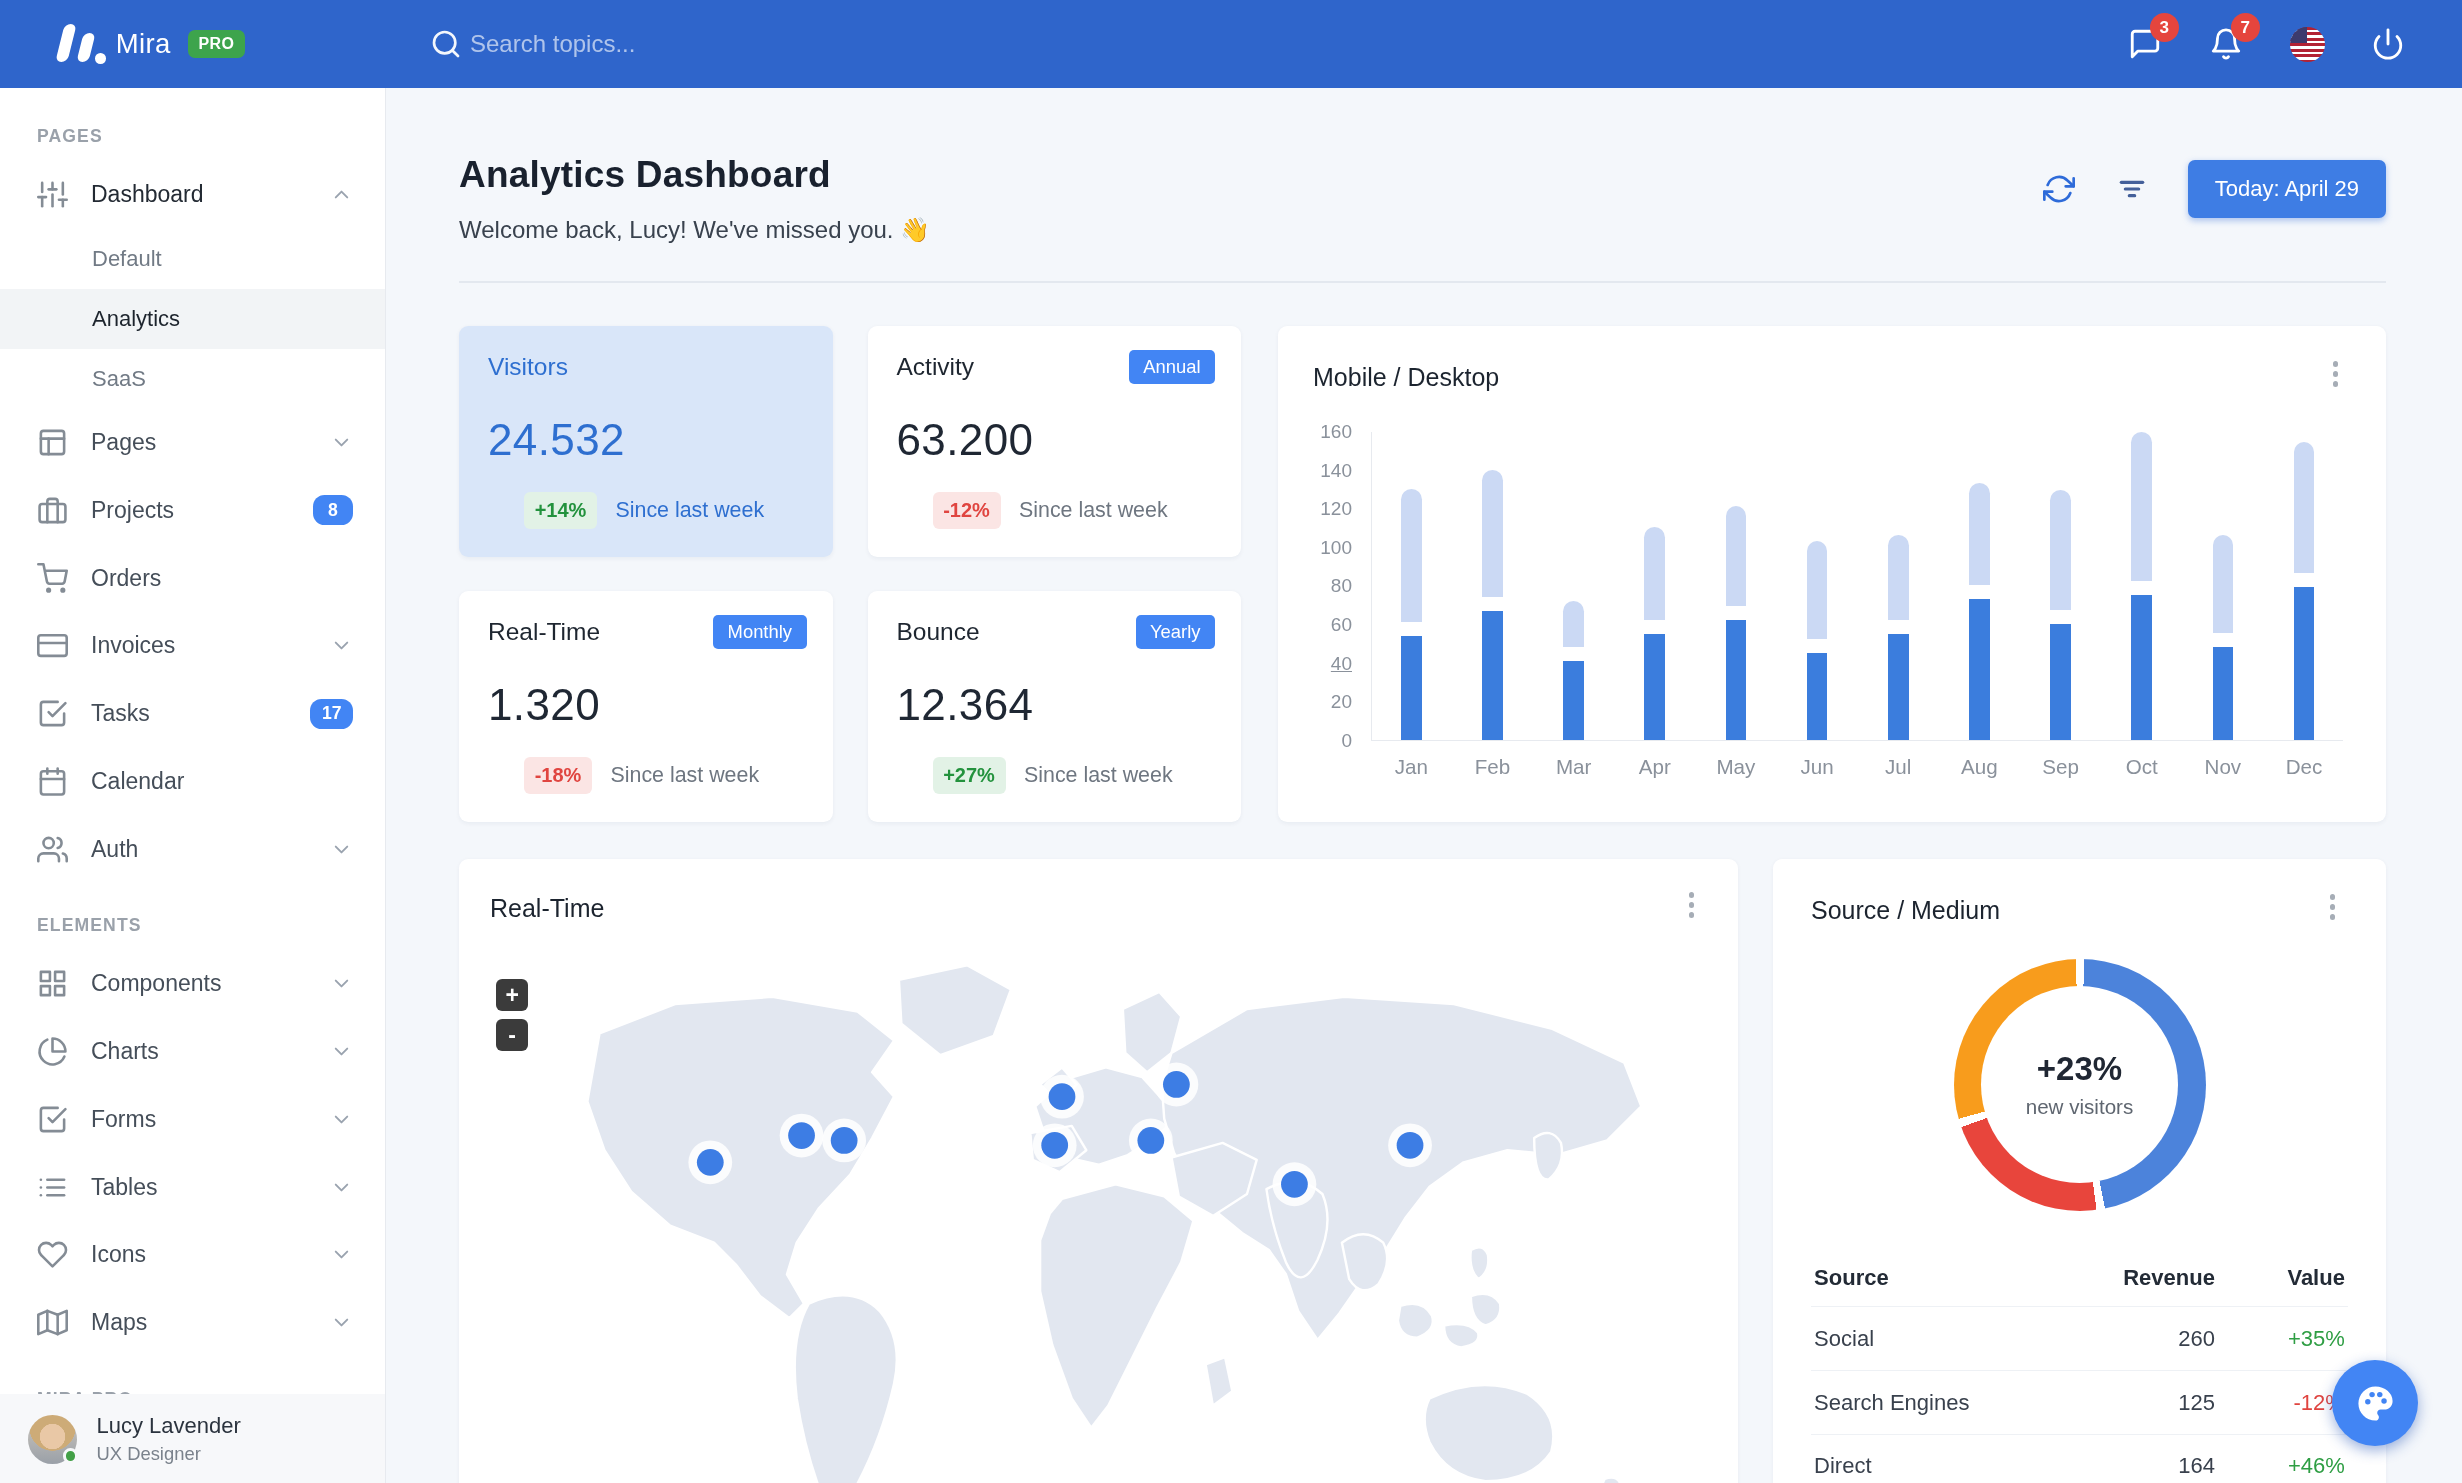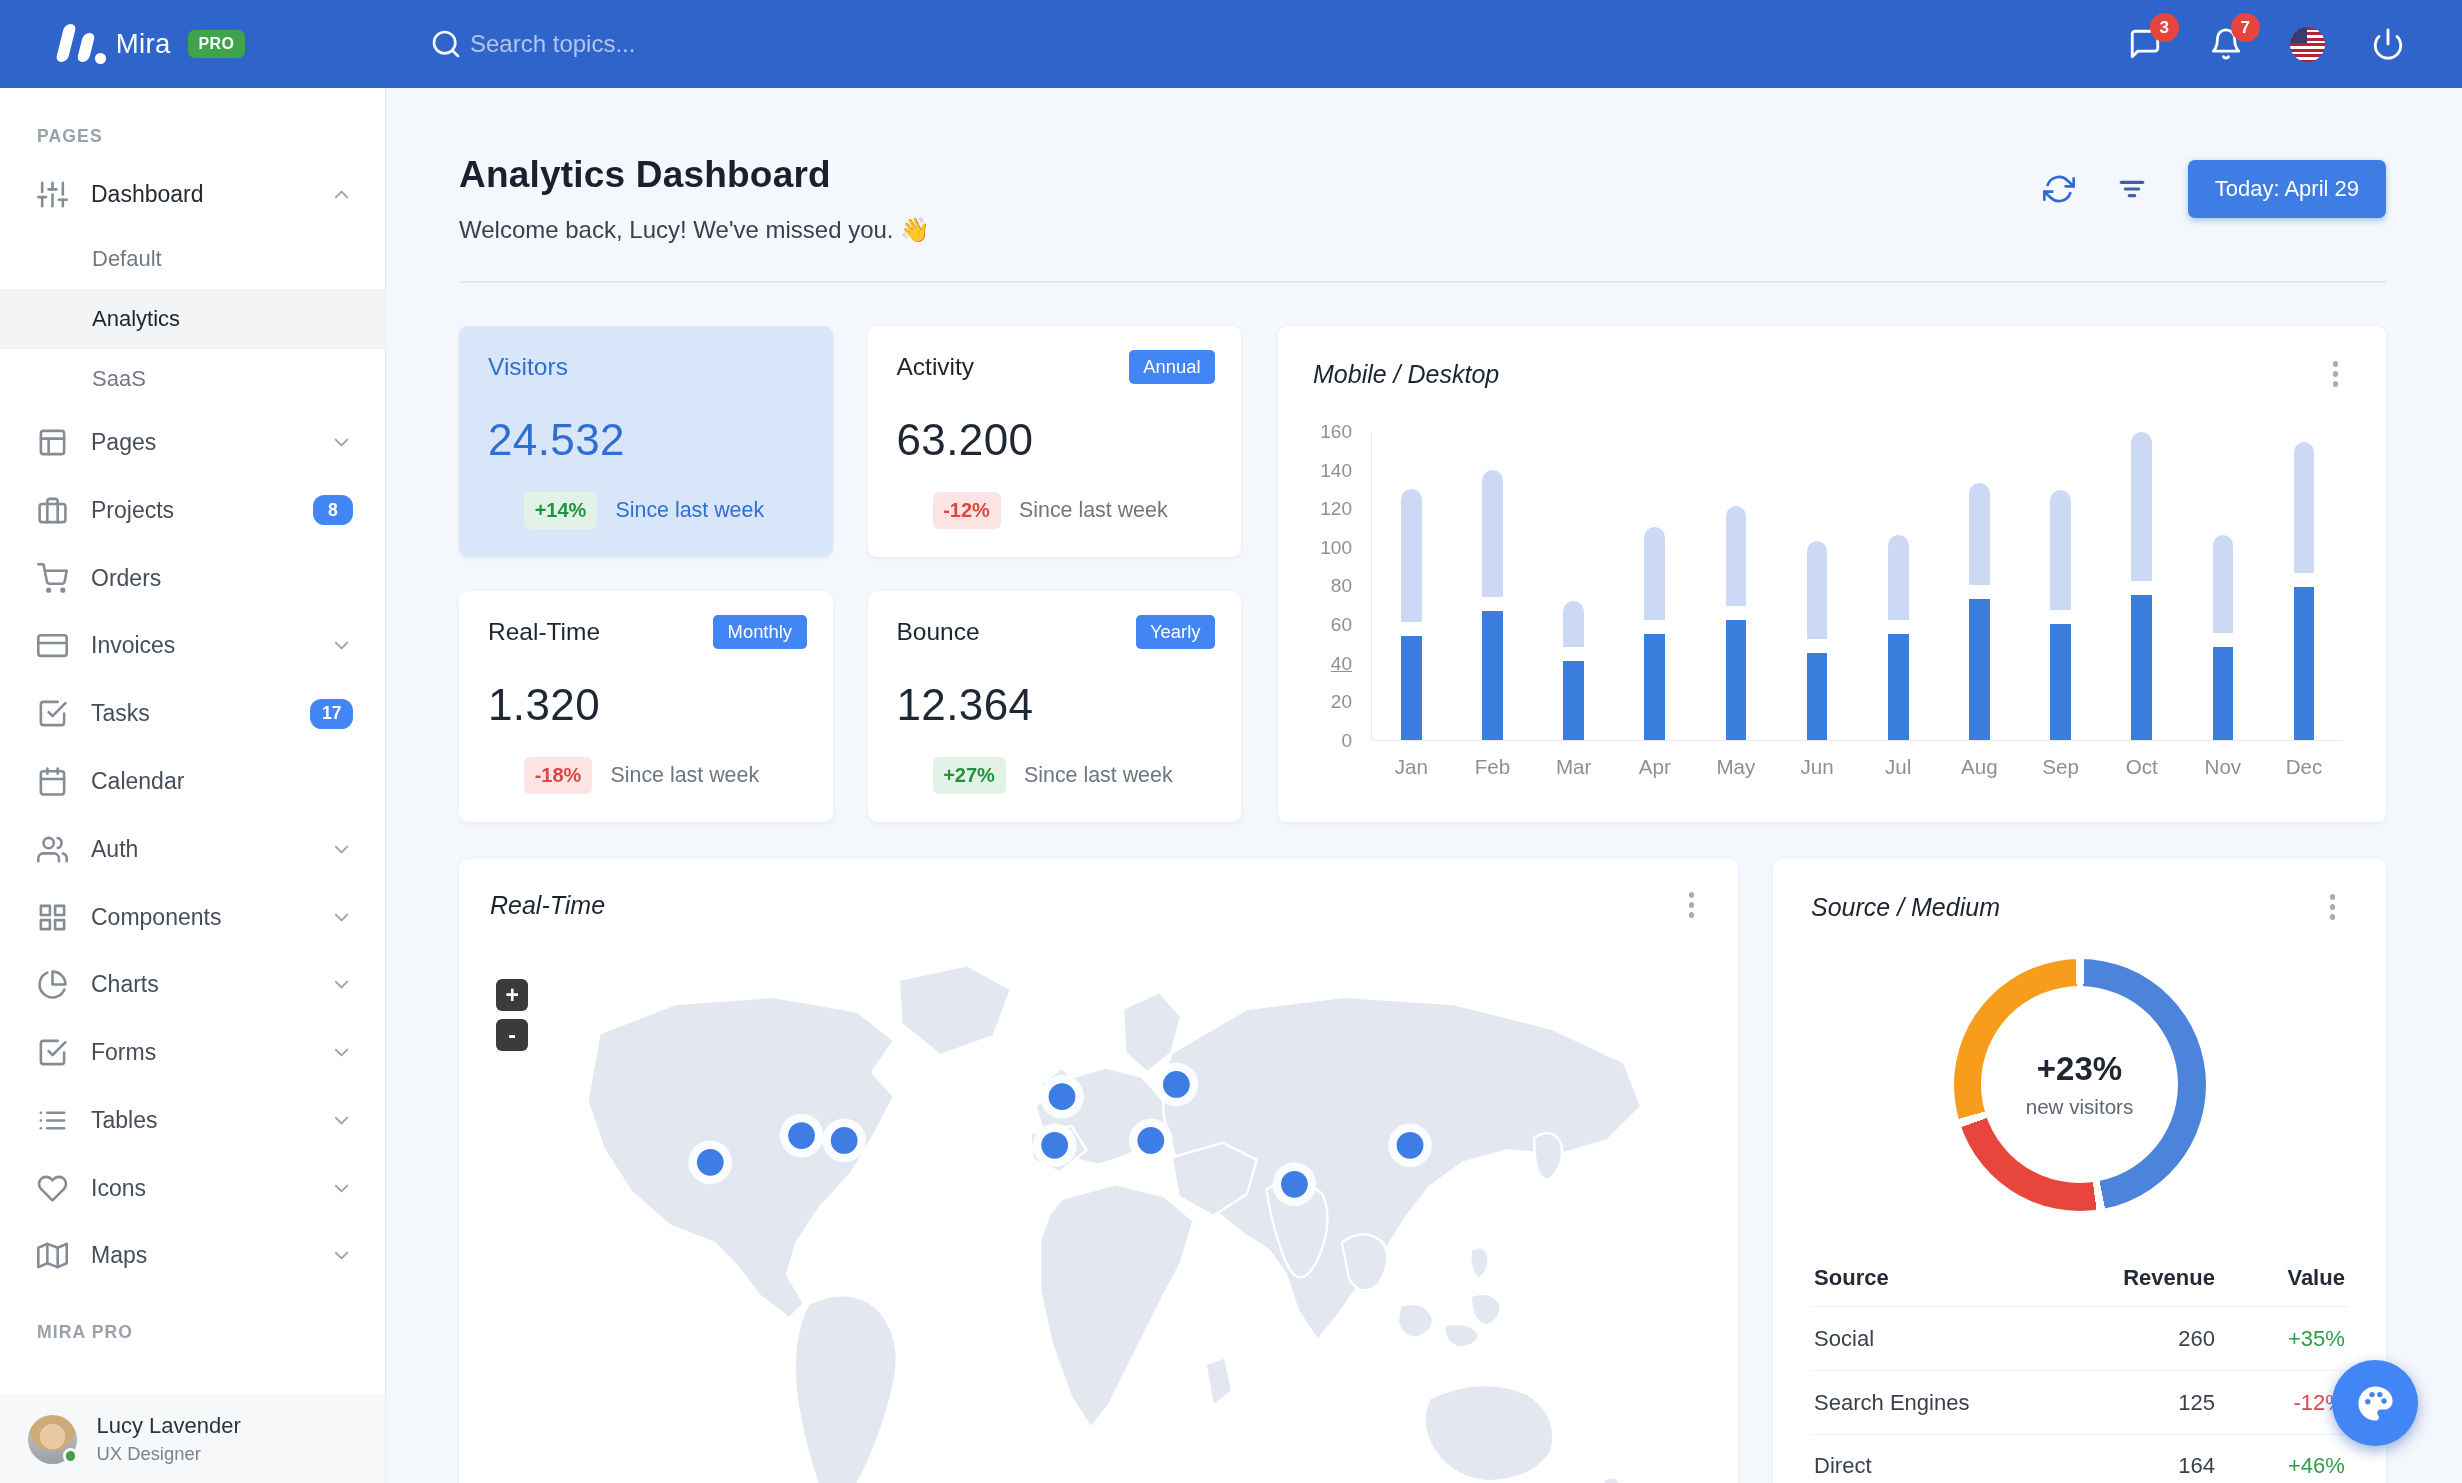--- a/index.html
+++ b/index.html
@@ -95,21 +95,21 @@
   .stat-value { font-size:44px; color:#1f2733; margin-top:34px; letter-spacing:0.4px; }
   .stat-card.highlight .stat-value { color:#2e6fd0; }
   .stat-foot { margin-top:auto; display:flex; align-items:center; }
   .chip { font-size:20px; font-weight:600; padding:6.9px 10.7px; border-radius:6.1px;margin-left:36px; }
   .chip.pos { color:#23923d; background:#e2f2e6; }
   .chip.neg { color:#e04540; background:#fbe5e4; }
   .stat-caption { font-size:21.4px; color:#6e7680; margin-left:18.4px; }
   .stat-card.highlight .stat-caption { color:#2e6fd0; }
 
   .card { background:#fff; border-radius:9.2px; box-shadow:0 1.5px 4.6px rgba(25,40,70,.05); }
-  .card-head { display:flex; align-items:center;font-style:italic; }
+  .card-head { display:flex; align-items:flex-end; }
   .card-title { font-size:25px; font-weight:500; color:#1c242f; }
   .kebab { margin-left:auto; width:31px; height:35px; display:flex; flex-direction:column;
     align-items:center; justify-content:center; gap:4.6px; }
   .kebab i { width:5.4px; height:5.4px; border-radius:50%; background:#a6adb6; display:block; }
 
   .chart-card { flex:1; height:496px; padding:31px 35px; }
   #bar-plot { position:relative; margin:40px 7.6px 0 58px; height:309px;
     border-left:1.5px solid #e7eaef; border-bottom:1.5px solid #e7eaef; }
   .ytick { position:absolute; right:100%; padding-right:20px; transform:translateY(-50%);
     font-size:19px; color:#8a919b; }
@@ -295,20 +295,21 @@
             <circle cx="9" cy="7" r="4"></circle>
             <path d="M23 21v-2a4 4 0 0 0-3-3.87"></path>
             <path d="M16 3.13a4 4 0 0 1 0 7.75"></path>
           </svg></span>
         <span class="lbl">Auth</span>
         <span class="spacer"></span>
         <span class="chev"><svg viewBox="0 0 24 24" fill="none" stroke="currentColor" stroke-width="2" stroke-linecap="round" stroke-linejoin="round">
             <polyline points="6 9 12 15 18 9"></polyline>
           </svg></span>
       </div>
+      <div class="section-label">ELEMENTS</div>
       <div class="nav-item">
         <span class="ic"><svg viewBox="0 0 24 24" fill="none" stroke="currentColor" stroke-width="2" stroke-linecap="round" stroke-linejoin="round">
             <rect x="3" y="3" width="7" height="7"></rect>
             <rect x="14" y="3" width="7" height="7"></rect>
             <rect x="14" y="14" width="7" height="7"></rect>
             <rect x="3" y="14" width="7" height="7"></rect>
           </svg></span>
         <span class="lbl">Components</span>
         <span class="spacer"></span>
         <span class="chev"><svg viewBox="0 0 24 24" fill="none" stroke="currentColor" stroke-width="2" stroke-linecap="round" stroke-linejoin="round">

